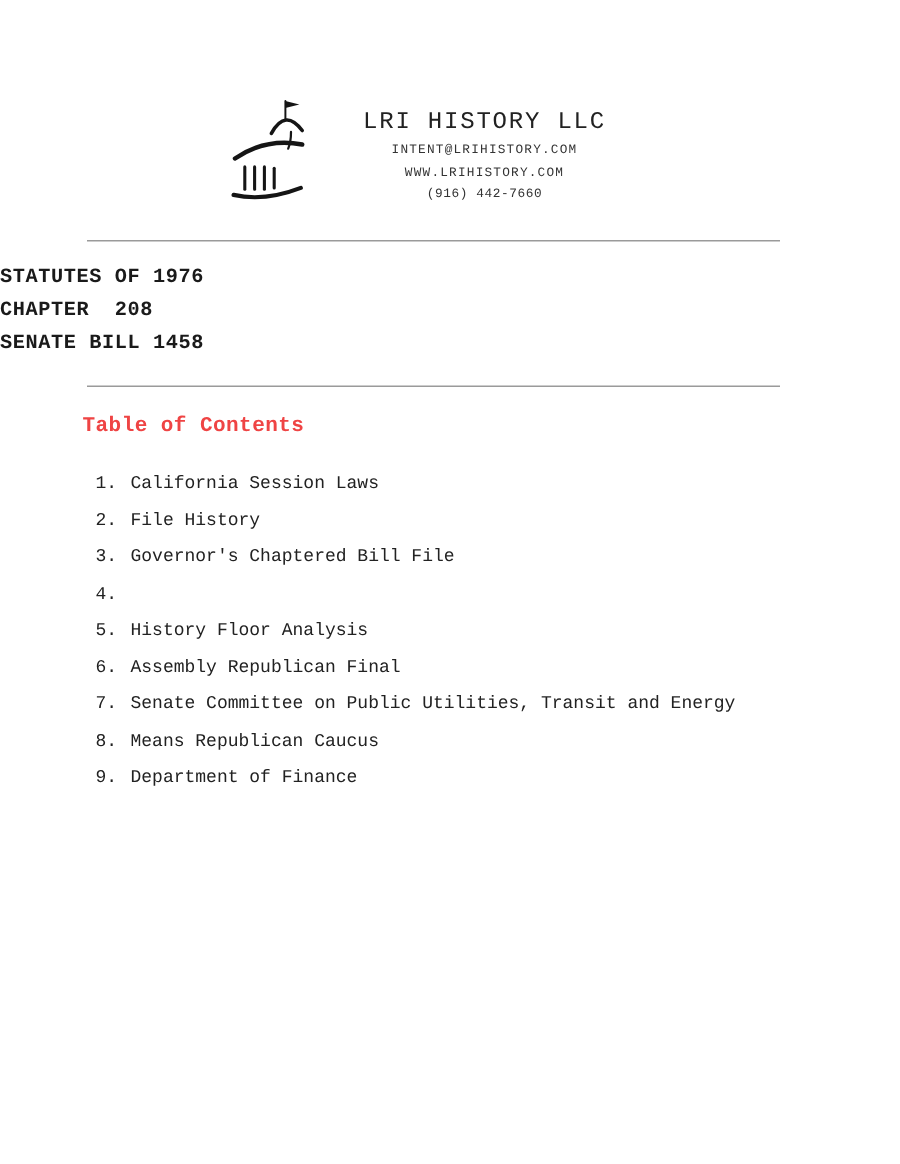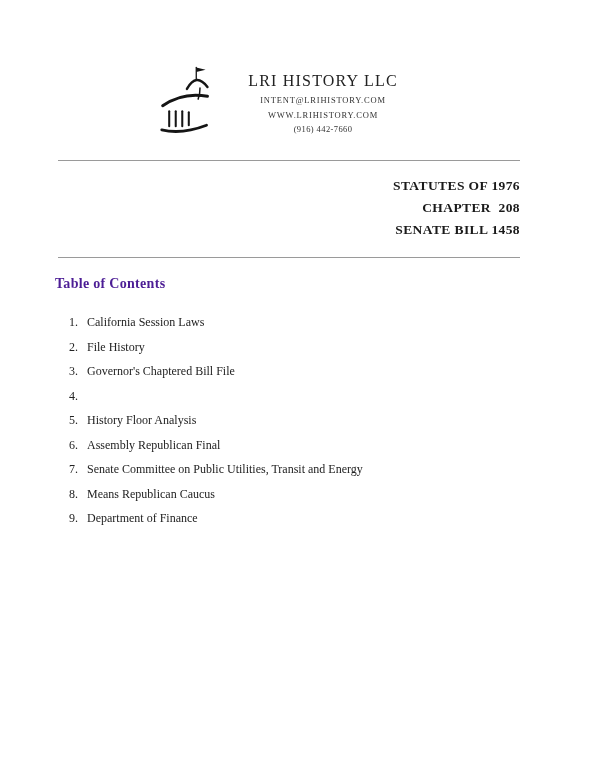--- a/index.html
+++ b/index.html
@@ -5,21 +5,21 @@
   html, body {
     margin: 0;
     padding: 0;
     background: #ffffff;
   }
   .page {
     position: relative;
     width: 600px;
     height: 596px;
     background: #ffffff;
-    font-family: Liberation Serif, serif;
+    font-family: Liberation Mono, monospace;
     color: #1c1c1c;
     overflow: hidden;
   }
 
   
   .header {
     margin-top: 62px;
     display: flex;
     justify-content: center;
     align-items: flex-start;
@@ -59,38 +59,38 @@
     border-top: 1px solid #9a9a9a;
     margin: 0 80px 0 58px;
   }
   .rule-1 { margin-top: 20px; }
   .rule-2 { margin-top: 16px; }
 
   
   .case-info {
     margin-top: 14px;
     padding-right: 80px;
-    text-align: right;
+    text-align: left;
     font-weight: bold;
     font-size: 13.5px;
     letter-spacing: 0.4px;
     color: #1a1a1a;
   }
   .case-info div {
     line-height: 22px;
     white-space: pre;
   }
 
   
   .toc-title {
     margin: 18px 0 0 55px;
     font-size: 14px;
     font-weight: bold;
     letter-spacing: 0.3px;
-    color: #4c1d95;
+    color: #ef4444;
   }
   .toc-list {
     list-style: none;
     margin: 18px 0 0 0;
     padding: 0 0 0 62px;
   }
   .toc-item {
     display: flex;
     align-items: baseline;
     line-height: 24.5px;

